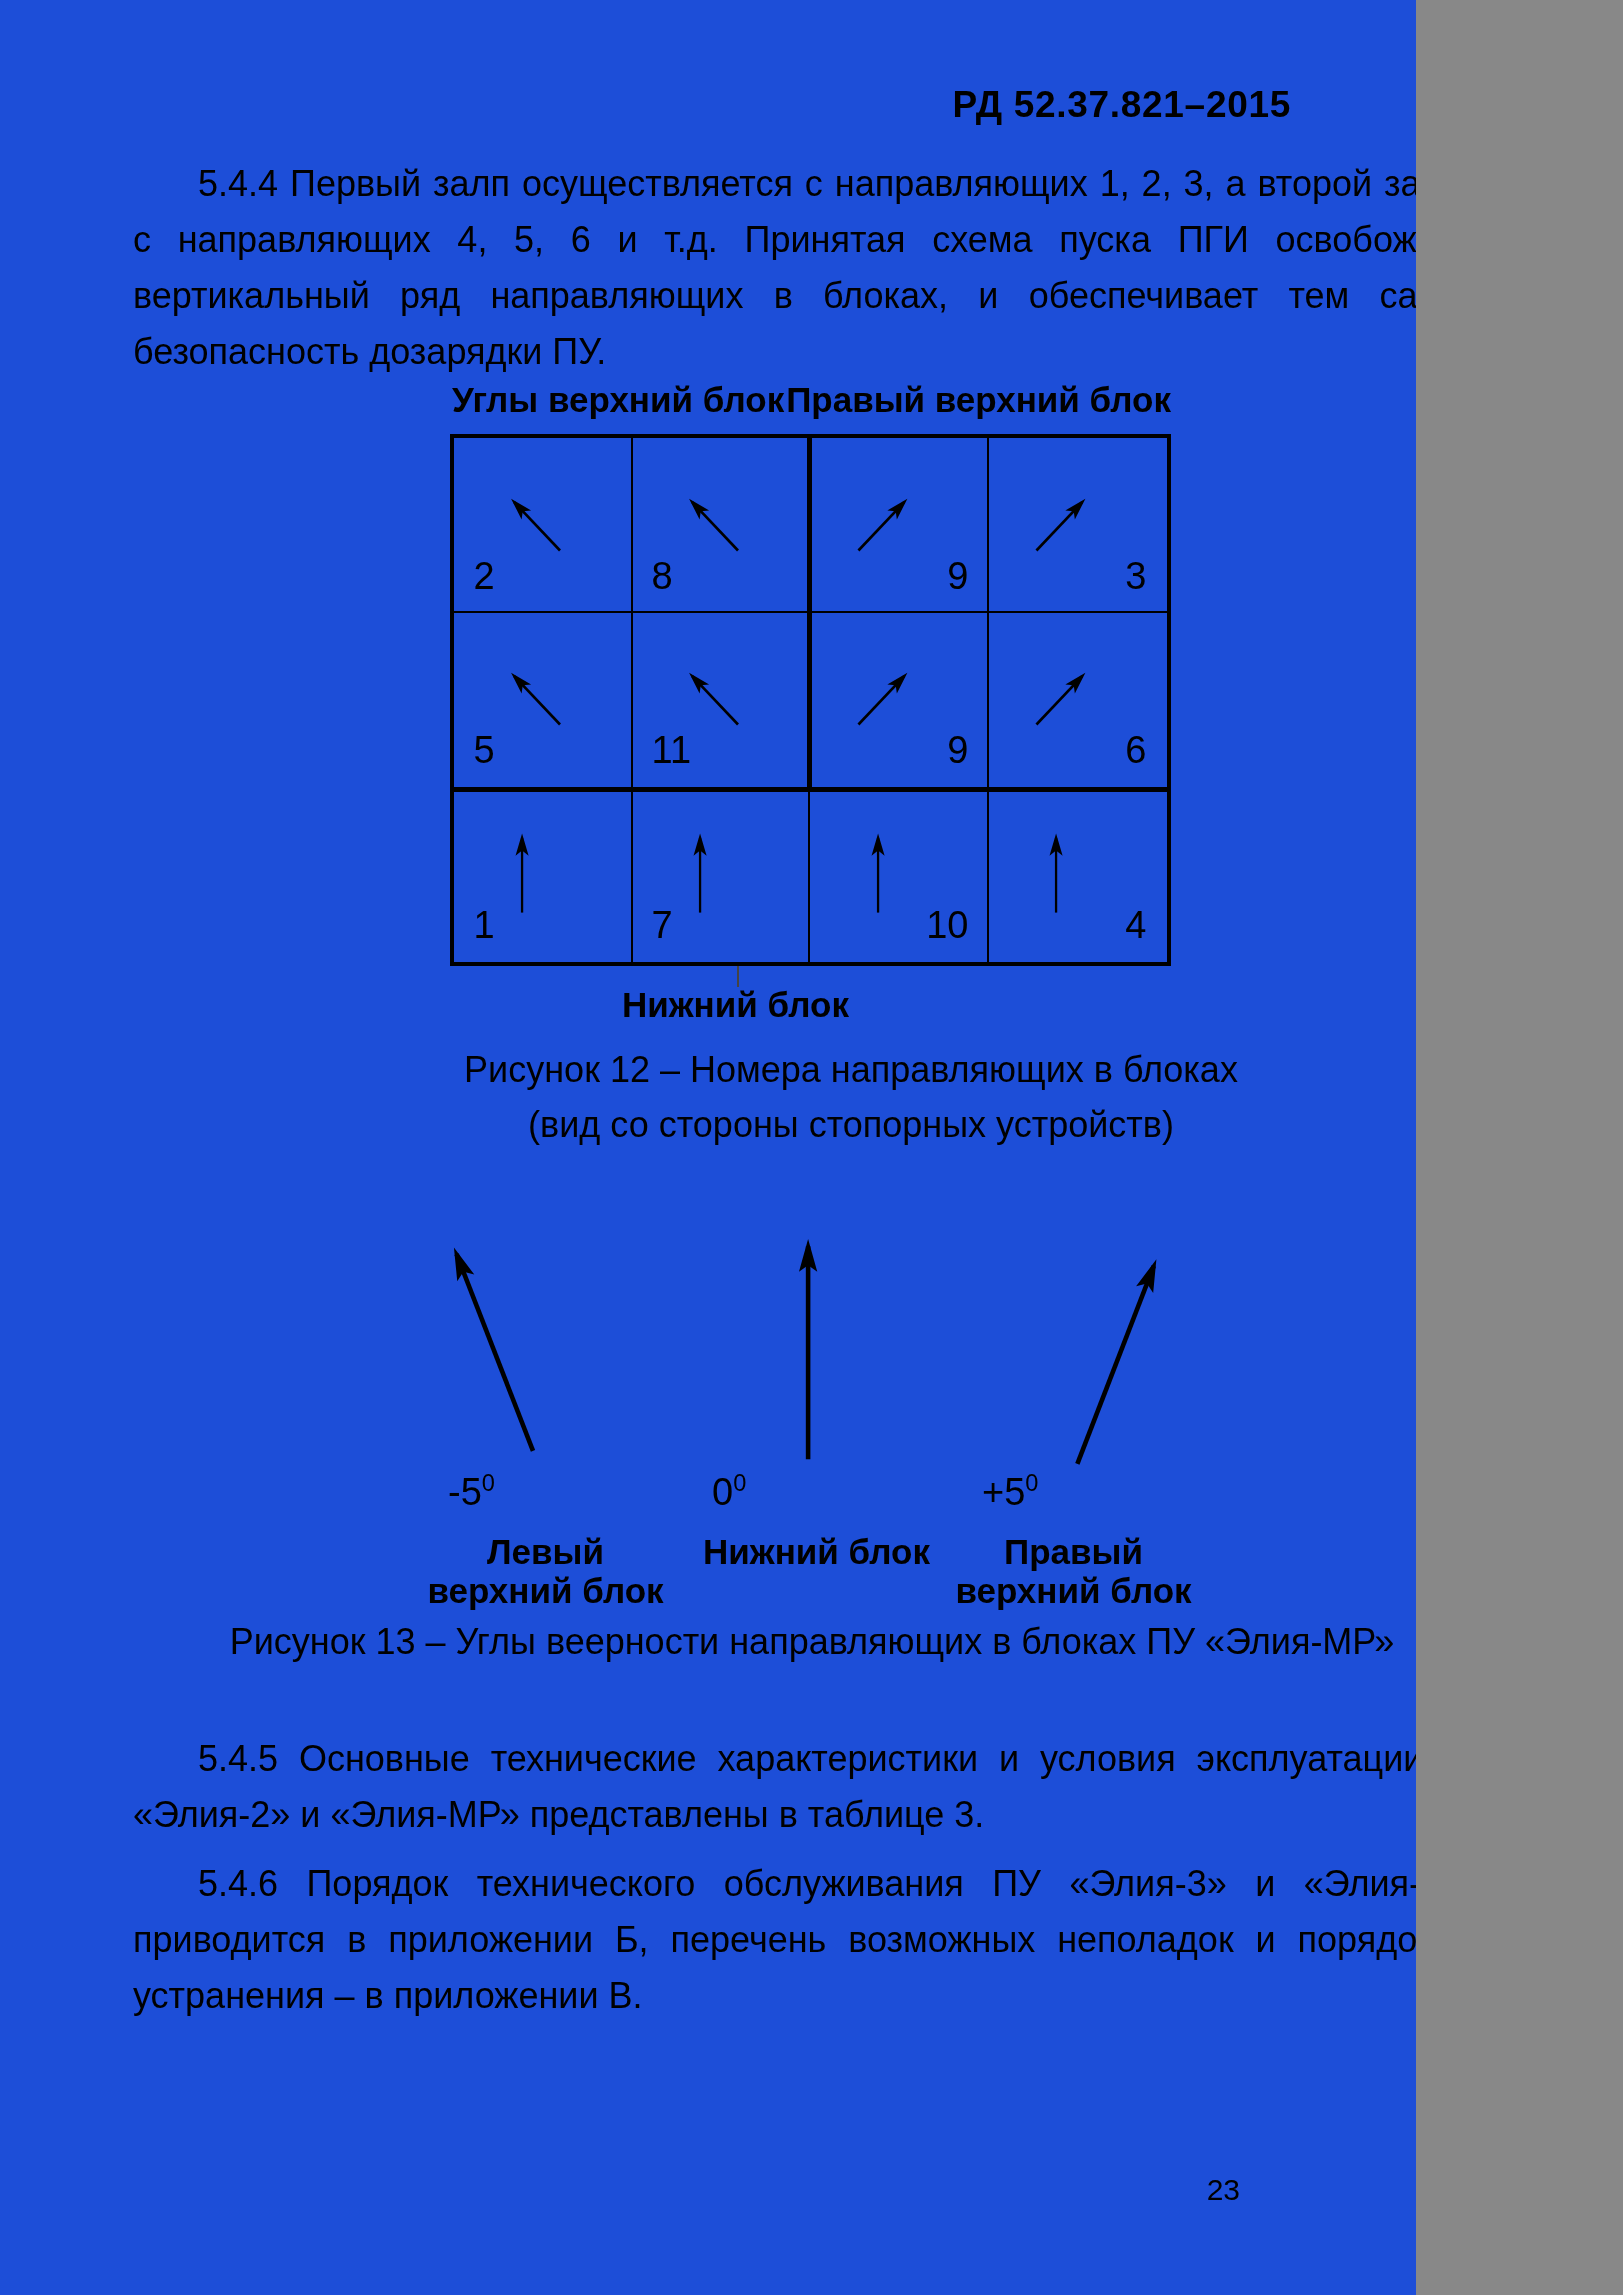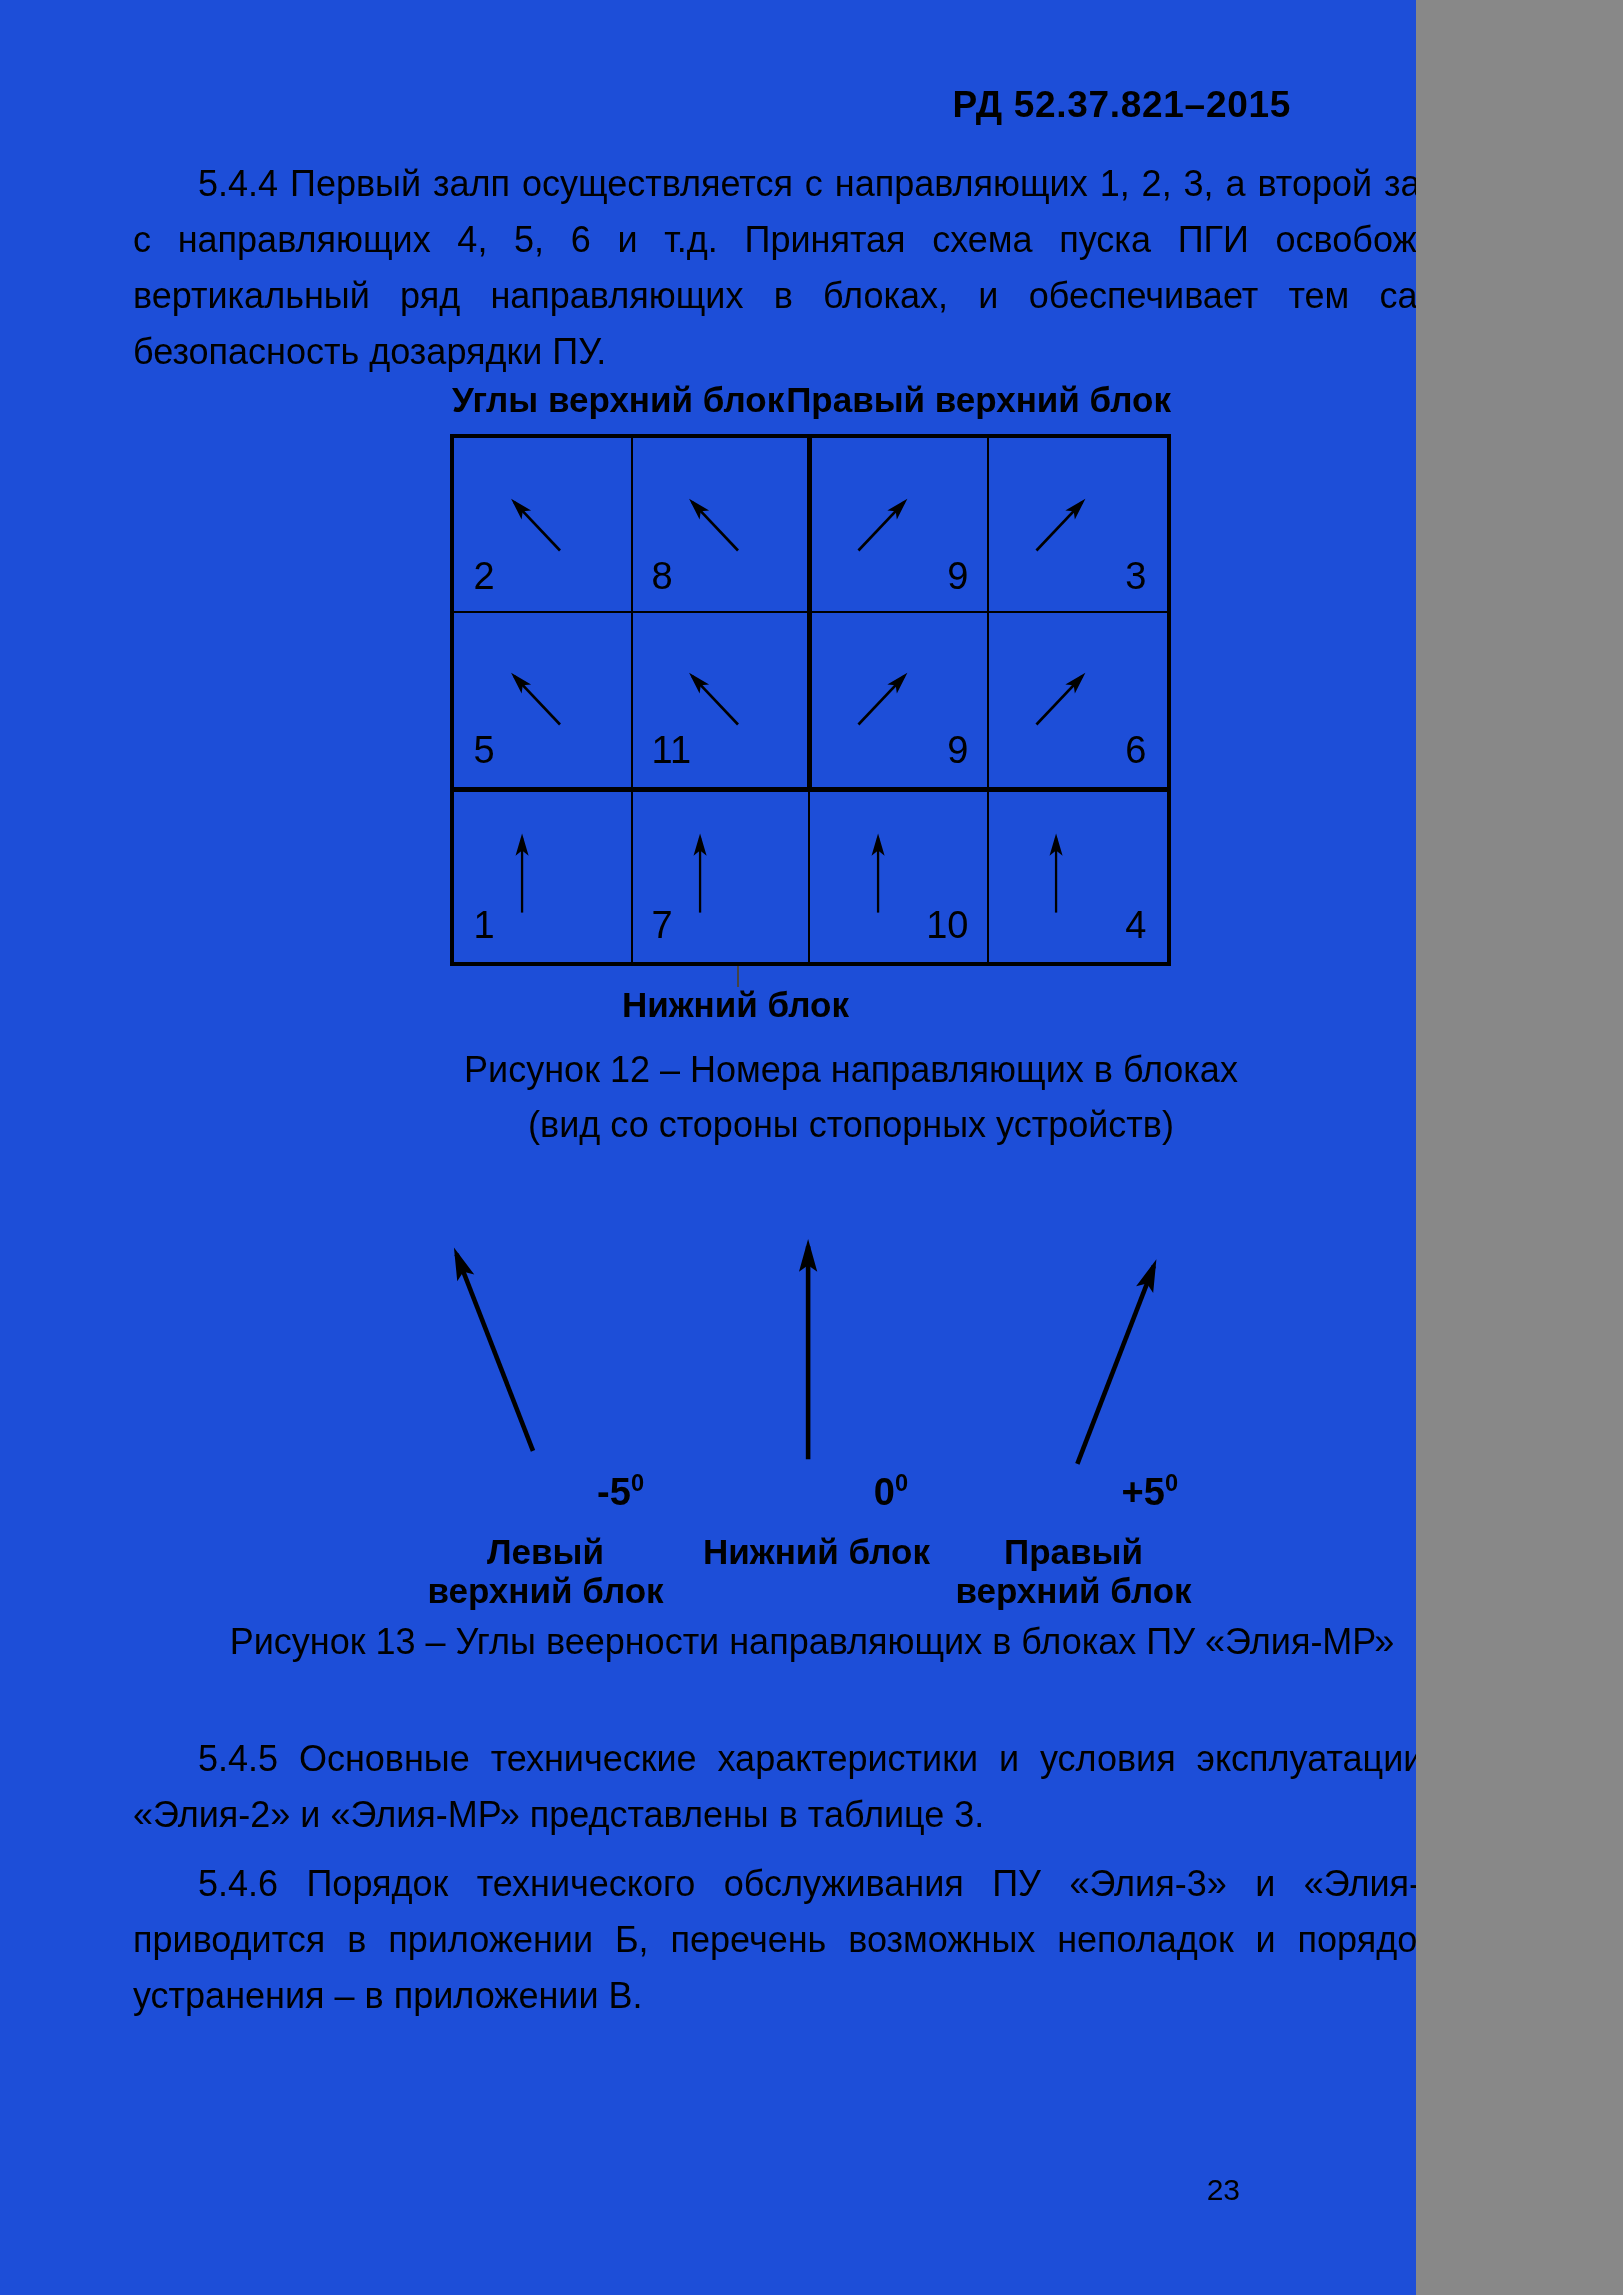--- a/index.html
+++ b/index.html
@@ -56,22 +56,22 @@
     position:absolute;left:622px;top:985px;width:223px;
     text-align:center;font-weight:bold;font-size:35px;white-space:nowrap;
   }
   .caption{position:absolute;left:0;width:1624px;text-align:center;font-size:36px;line-height:55px;}
   .cap12{top:1042px;padding-left:39px;}
   .cap13{top:1614px;}
 
   
   .fig13-svg{position:absolute;left:380px;top:1211px;}
   .angle-label{
-    position:absolute;top:1470px;width:196px;text-align:right;
-    font-size:38px;font-weight:bold;
+    position:absolute;top:1470px;width:196px;text-align:left;
+    font-size:38px;font-weight:normal;
   }
   .angle-label sup{font-size:23.6px;vertical-align:super;}
   .al-0{left:448px;}
   .al-1{left:712px;}
   .al-2{left:982px;}
   .block-label{
     position:absolute;top:1517px;width:301px;text-align:center;
     font-size:35px;font-weight:bold;line-height:39px;margin-top:15px;
   }
   .bl-0{left:395px;}

